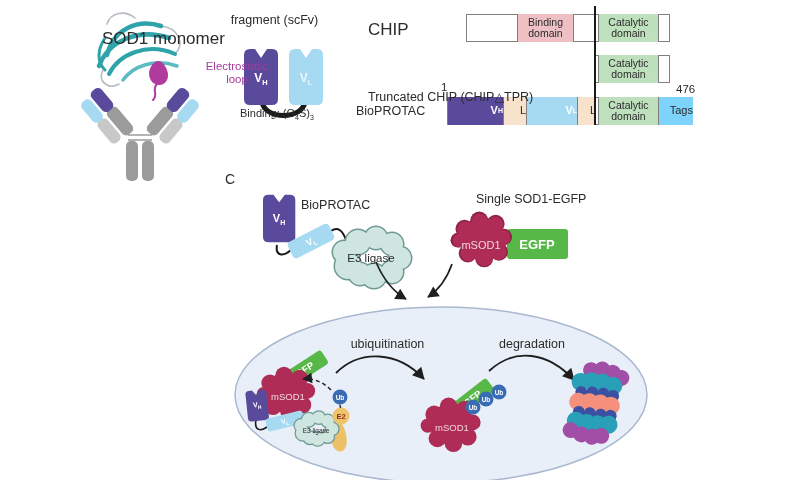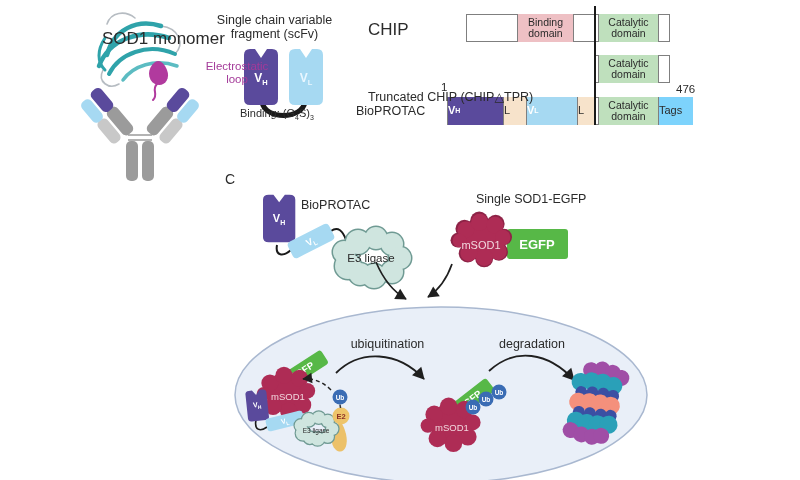--- a/index.html
+++ b/index.html
@@ -4,21 +4,21 @@
 <style>
   html,body{margin:0;padding:0;background:#fff;}
   .stage{position:relative;width:800px;height:480px;background:#ffffff;overflow:hidden;
          font-family:"Liberation Sans","DejaVu Sans",sans-serif;color:#2b2b2b;}
   .stage *{box-sizing:border-box;}
   svg.art{position:absolute;left:0;top:0;z-index:1;}
   svg text{font-family:"Liberation Sans","DejaVu Sans",sans-serif;}
   .lbl{position:absolute;z-index:6;line-height:1.15;}
   .ctr{text-align:center;}
   .bar{position:absolute;z-index:4;background:#fff;border:1px solid #7f7f7f;}
-  .seg{position:absolute;top:-1px;height:28px;display:flex;align-items:center;justify-content:flex-start;
+  .seg{position:absolute;top:-1px;height:28px;display:flex;align-items:center;justify-content:flex-end;
        font-size:10.5px;line-height:1.03;text-align:center;border-left:1px solid #7f7f7f;border-right:1px solid #7f7f7f;}
   .seg.noL{border-left:none;}
   .seg.noR{border-right:none;}
   .vline{position:absolute;z-index:5;width:1.5px;background:#1a1a1a;}
   sub{font-size:7px;}
   .domain-label{font-size:10.5px;}
 </style>
 </head>
 <body>
 
@@ -237,21 +237,20 @@
           <circle cx="-11" cy="32" r="8"></circle>
           <circle cx="0" cy="33" r="8"></circle>
           <circle cx="9" cy="31" r="8"></circle>
         </g>
     </g>
   </svg>
 
   <div class="lbl" style="left:102px;top:2px;font-size:17px;font-weight:500;margin-top:27px;">SOD1 monomer</div>
 
   <div class="lbl ctr" style="left:212px;top:13px;width:125px;font-size:12.5px;">
-    <div>Single chain variable</div>
     <div>fragment (scFv)</div>
   </div>
 
   <div class="lbl ctr" style="left:168px;top:60px;width:82px;font-size:11.5px;color:#a43a99;margin-left:28px;">
     <div>Electrostatic</div>
     <div>loop</div>
   </div>
 
   <div class="lbl" style="left:240px;top:107px;font-size:11px;">
     <span>Binding: (G</span><sub>4</sub><span>S)</span><sub>3</sub>

